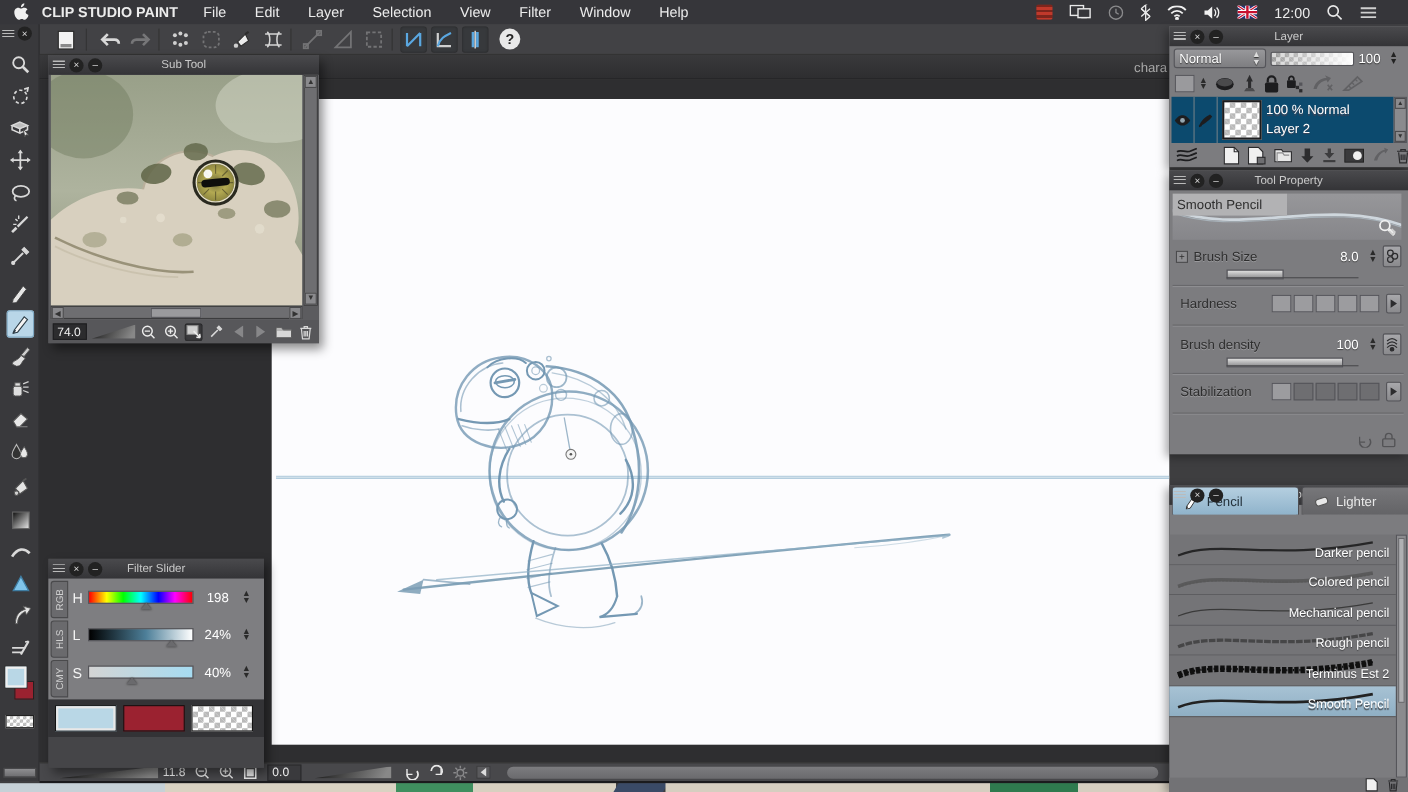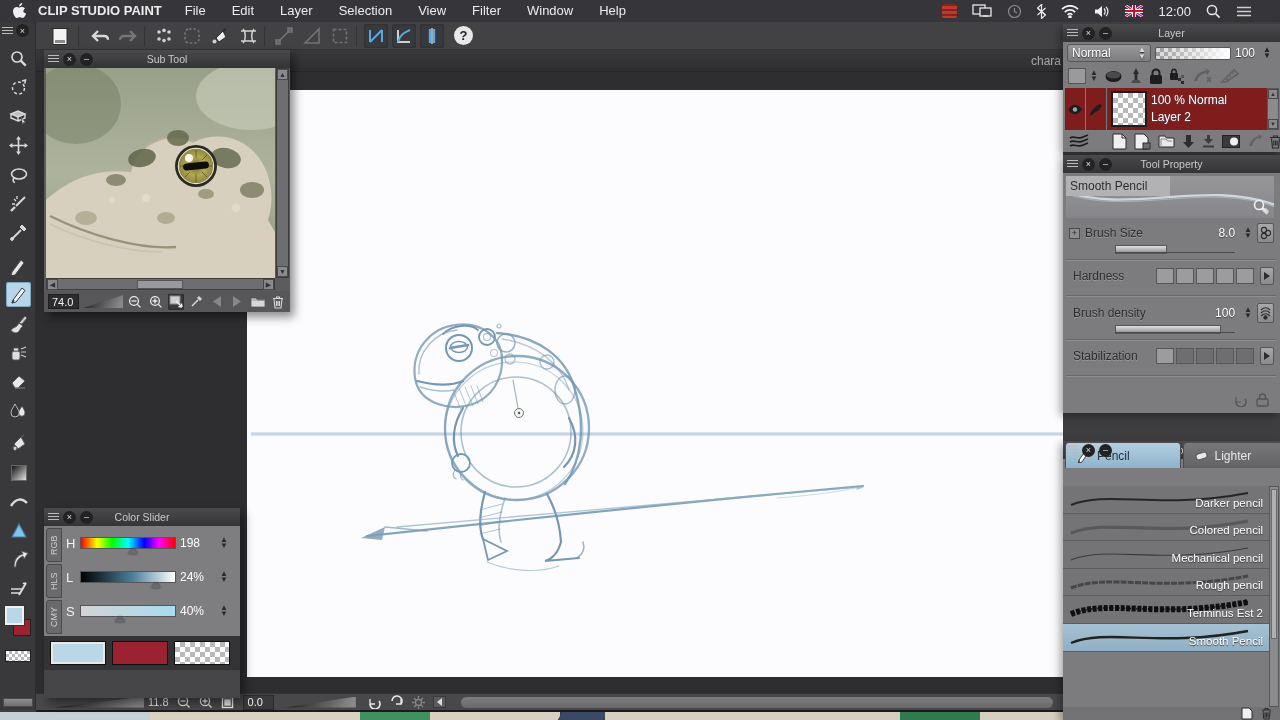--- a/index.html
+++ b/index.html
@@ -83,21 +83,21 @@
   .cs-body{position:absolute;left:0;top:18px;width:196px;height:110px;background:#7e7e81}
   .cs-tab{position:absolute;left:2px;width:16px;height:34px;background:#6a6a6d;border:1px solid #4a4a4c;
           color:#cfcfcf;font-size:9px;display:flex;align-items:center;justify-content:center;
           writing-mode:vertical-rl;transform:rotate(180deg);border-radius:0 3px 3px 0}
   .cs-row{position:absolute;left:22px;width:170px;height:26px;display:flex;align-items:center}
   .cs-letter{color:#f2f2f2;font-size:13px;width:14px}
   .cs-bar{width:96px;height:12px;border:1px solid #55555a;position:relative}
   .cs-handle{position:absolute;bottom:-6px;width:0;height:0;border-left:5px solid transparent;
              border-right:5px solid transparent;border-bottom:6px solid #6a6a6d;
              filter:drop-shadow(0 0 1px #333)}
-  .cs-val{color:#fff;font-size:12px;width:36px;text-align:left;margin-left:4px}
+  .cs-val{color:#fff;font-size:12px;width:36px;text-align:center;margin-left:4px}
   .stepper{display:flex;flex-direction:column;margin-left:4px;color:#2a2a2a;font-size:8px;line-height:6px}
   .cs-swrow{position:absolute;left:0;top:128px;width:196px;height:34px;background:#333336;display:flex;
             align-items:center;gap:6px;padding:0 6px}
   .cs-sw{width:56px;height:24px;border:1px solid #111}
   .cs-sw.sel{outline:2px solid #e8e8e8;outline-offset:-3px}
   .checker{background-image:
       linear-gradient(45deg,#b9b9b9 25%,transparent 25%,transparent 75%,#b9b9b9 75%),
       linear-gradient(45deg,#b9b9b9 25%,#ffffff 25%,#ffffff 75%,#b9b9b9 75%);
       background-size:10px 10px;background-position:0 0,5px 5px;background-color:#fff}
   .cs-rest{position:absolute;left:0;top:162px;width:196px;height:28px;background:#454548}
@@ -113,21 +113,21 @@
   .dropdown{background:linear-gradient(#98989b,#7e7e81);border:1px solid #55555a;border-radius:3px;
             color:#fff;font-size:12px;height:18px;display:flex;align-items:center;padding:0 4px;
             text-shadow:0 1px 1px #333}
   .opacitybar{width:76px;height:13px;border:1px solid #55555a;border-radius:2px;
       background-image:linear-gradient(to right,rgba(255,255,255,0),rgba(255,255,255,1)),
       linear-gradient(45deg,#9a9a9a 25%,transparent 25%,transparent 75%,#9a9a9a 75%),
       linear-gradient(45deg,#9a9a9a 25%,#d8d8d8 25%,#d8d8d8 75%,#9a9a9a 75%);
       background-size:100% 100%,8px 8px,8px 8px;background-position:0 0,0 0,4px 4px}
   .lp-val{color:#fff;font-size:12px;text-shadow:0 1px 1px #333}
   .lp-row2{position:absolute;left:0;top:40px;width:217px;height:24px;display:flex;align-items:center;gap:6px;padding:0 5px}
-  .lp-list{position:absolute;left:2px;top:64px;width:202px;height:42px;background:#7f1d1d;display:flex;align-items:center}
+  .lp-list{position:absolute;left:2px;top:64px;width:202px;height:42px;background:#0c4a6e;display:flex;align-items:center}
   .lp-cell{width:21px;height:42px;border-right:1px solid #6f7e86;display:flex;align-items:center;justify-content:center}
   .lp-thumb{width:36px;height:36px;border:2px solid #1d1d1f;margin:0 4px}
   .lp-text{color:#fff;font-size:12px;text-shadow:0 1px 1px #445;line-height:17px}
   .lp-scroll{position:absolute;right:1px;top:64px;width:12px;height:42px;background:#8b8b8e;border:1px solid #55555a}
   .lp-foot{position:absolute;left:0;top:106px;width:217px;height:22px;display:flex;align-items:center;gap:7px;padding:0 6px}
 
   
   .tp-preview{position:absolute;left:3px;top:21px;width:208px;height:42px;background:linear-gradient(#97979a,#86868a);overflow:hidden}
   .tp-name{position:absolute;left:0;top:0;width:104px;height:20px;background:#b2b2b4;color:#2e2e2e;
            font-size:12px;display:flex;align-items:center;padding-left:4px}
@@ -722,21 +722,21 @@
   </div>
 </div>
 
 <div class="abs colorslider fpanel">
   <div class="phead">
     <span class="hbtns">
       <span class="mini-menu"></span>
       <span class="mini-x">×</span>
       <span class="mini-bar">–</span>
     </span>
-    <span class="title">Color Slider</span>
+    <span class="title">Filter Slider</span>
   </div>
   <div class="cs-body">
     <div class="cs-tab" style="top:2px">RGB</div>
     <div class="cs-tab" style="top:38px">HLS</div>
     <div class="cs-tab" style="top:74px">CMY</div>
 
     <div class="cs-row" style="top:4px">
       <span class="cs-letter">H</span>
       <span class="cs-bar" style="background:linear-gradient(to right,#f00,#ff0 17%,#0f0 33%,#0ff 50%,#00f 67%,#f0f 83%,#f00)">
         <span class="cs-handle" style="left:50%"></span>

